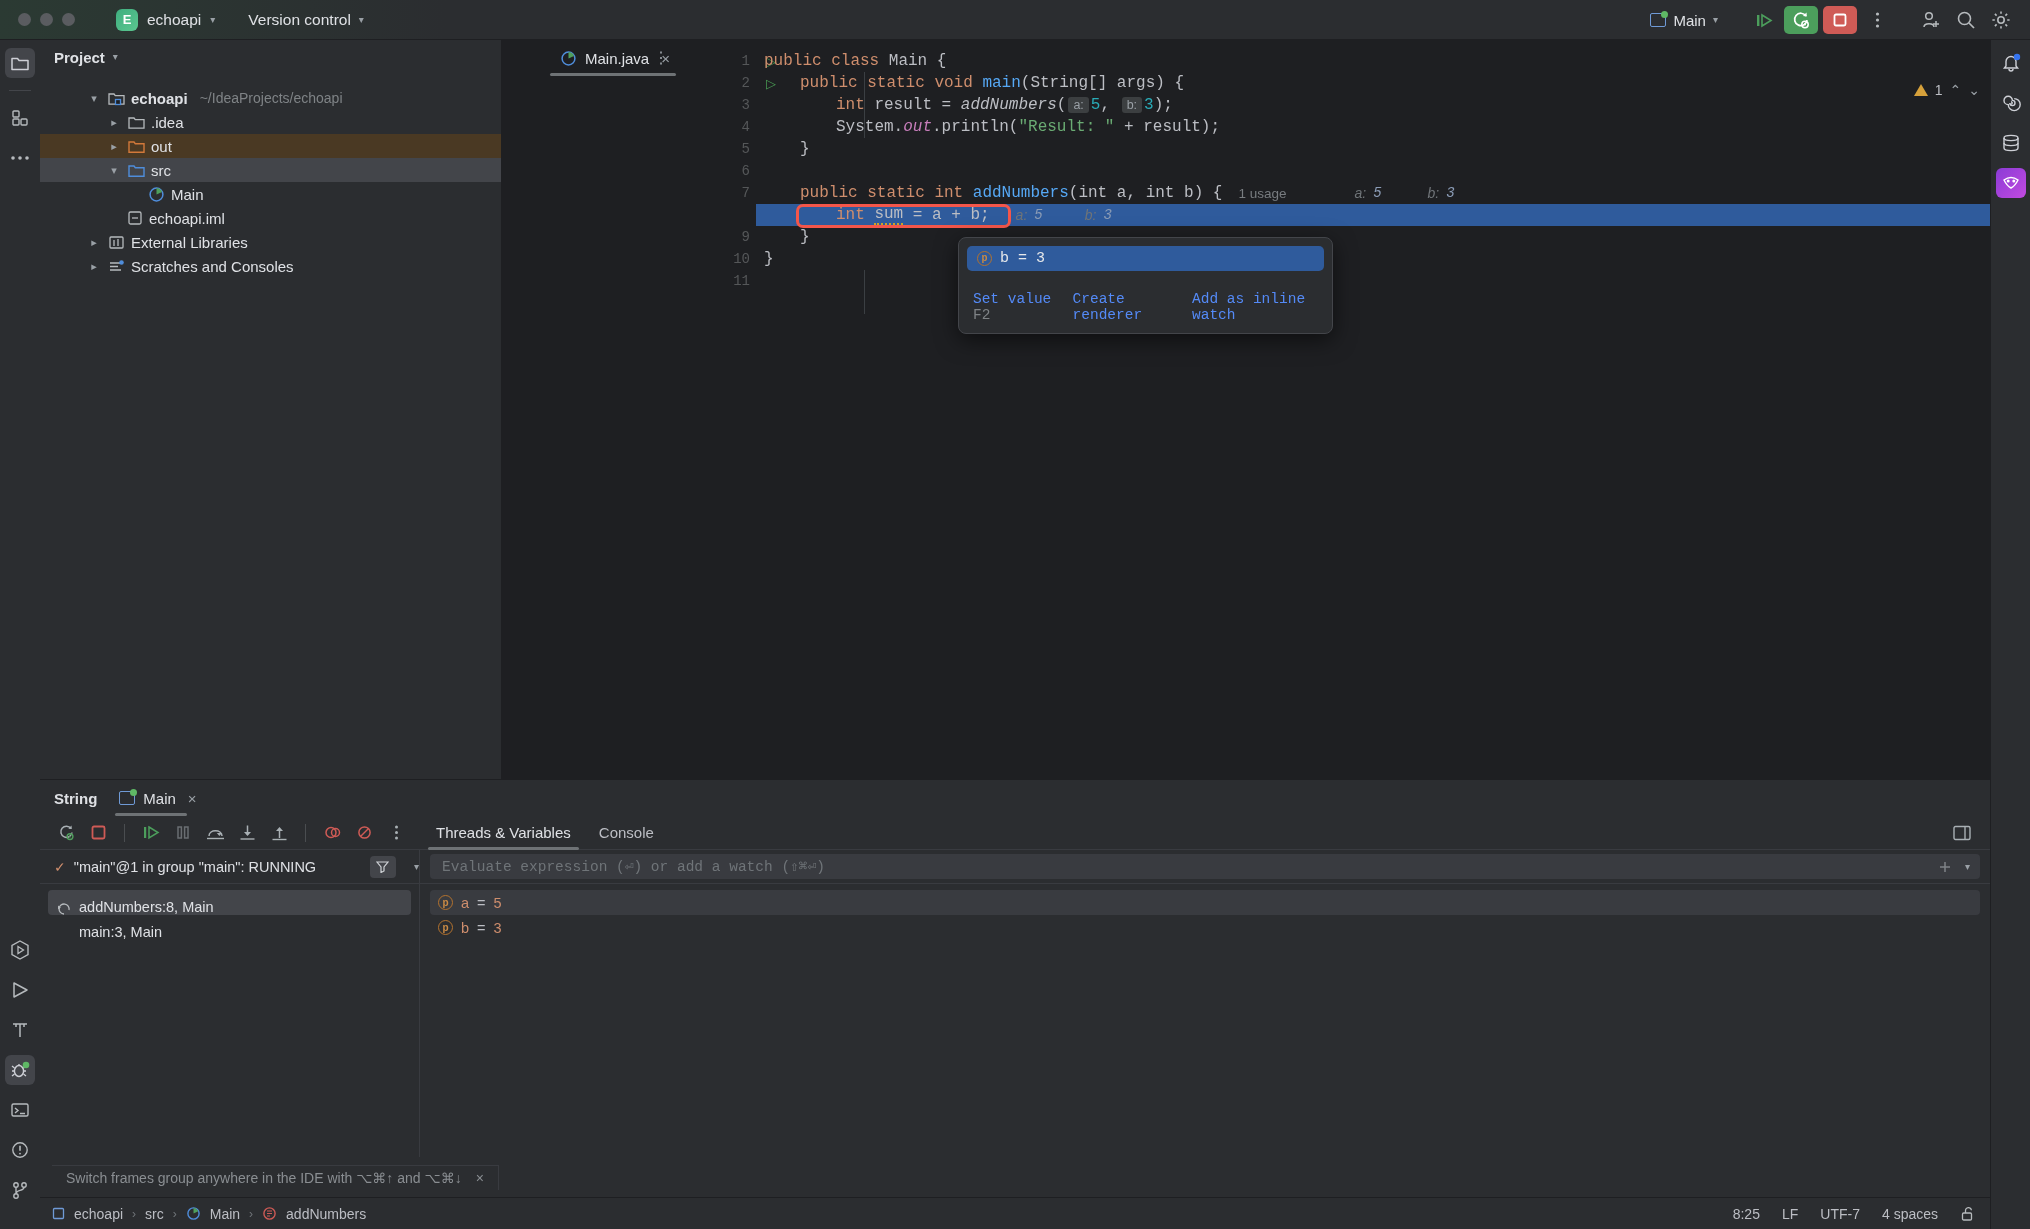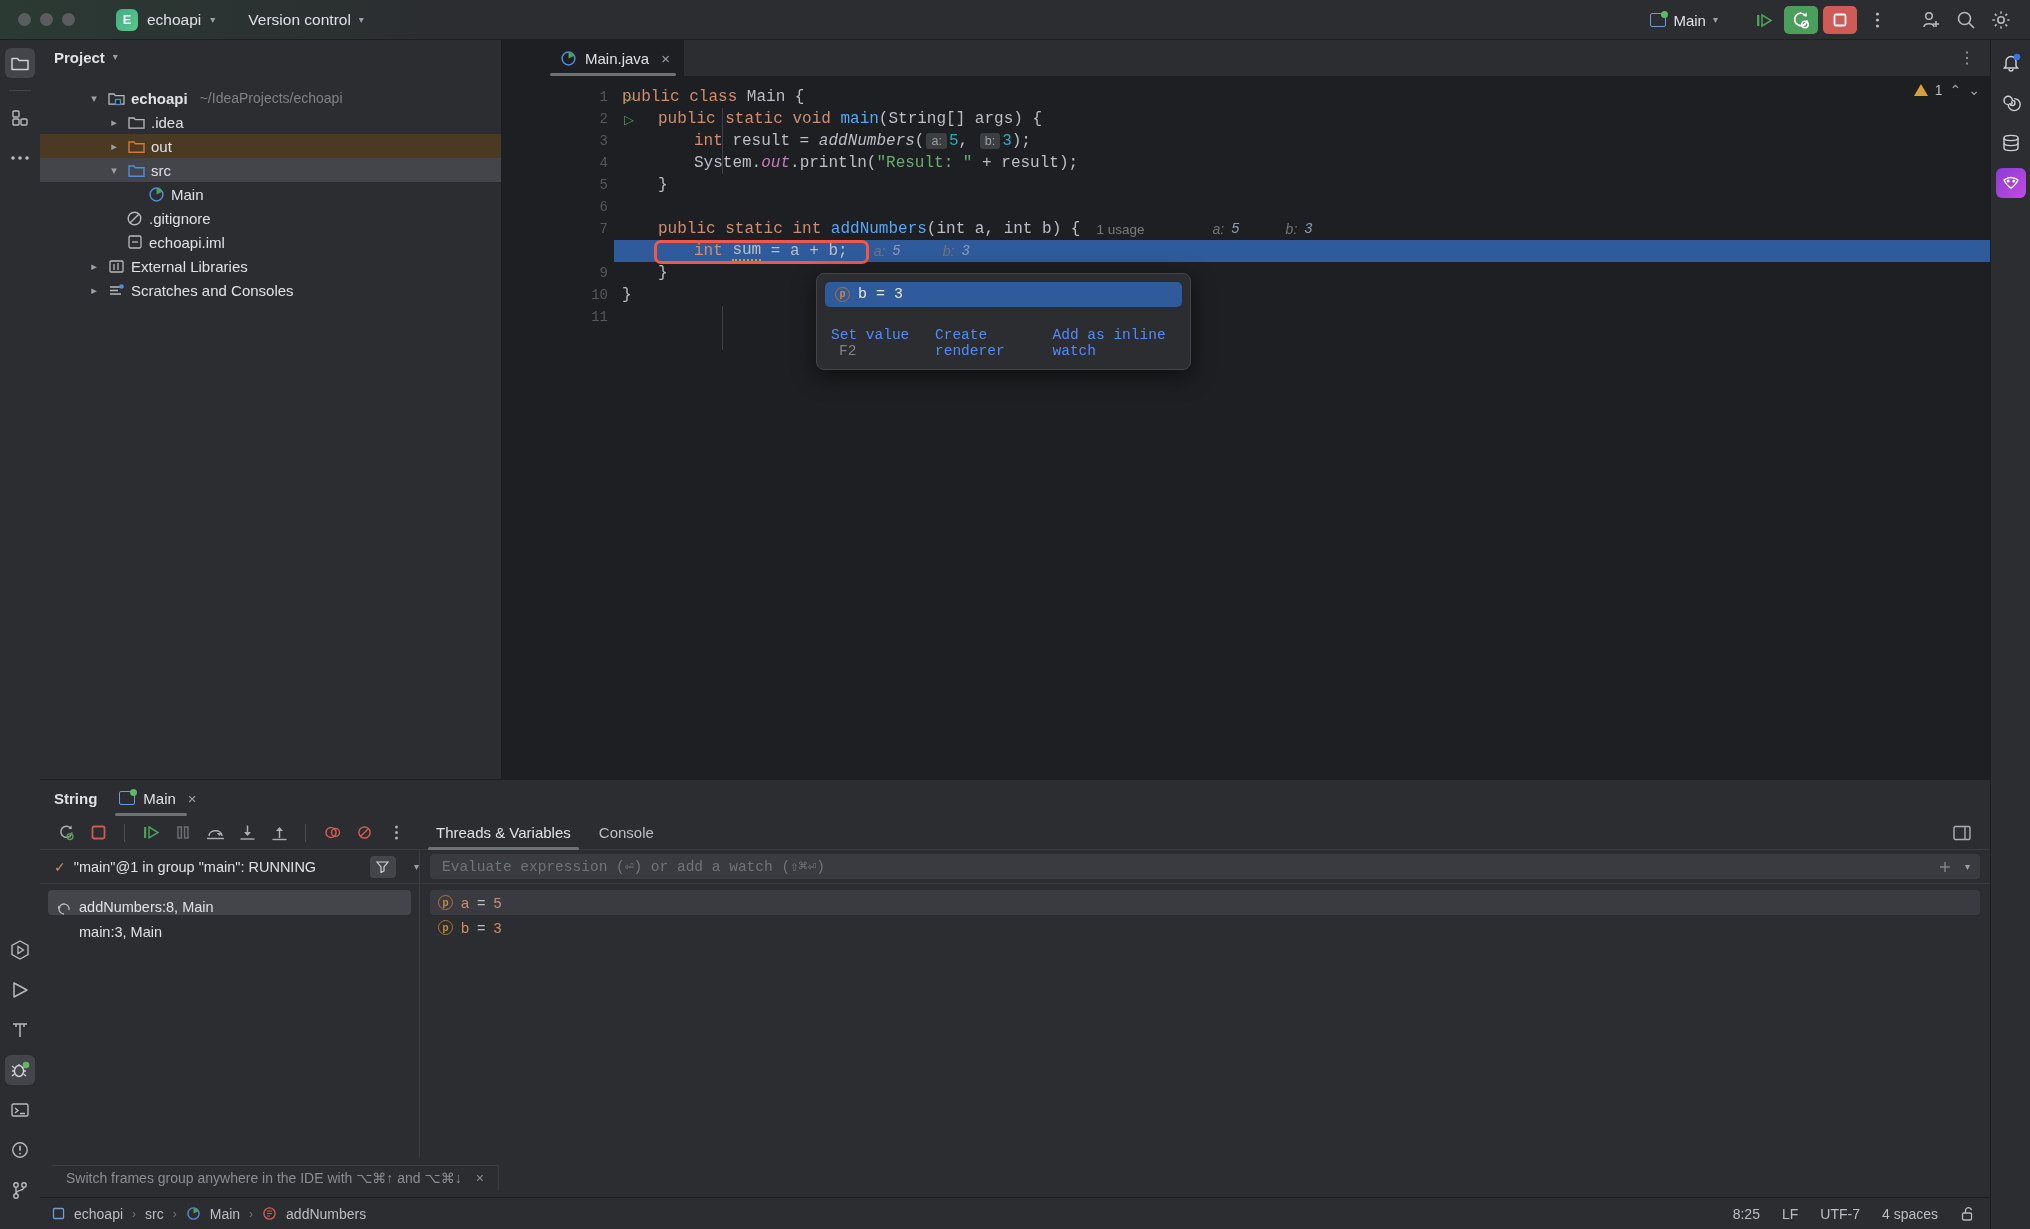--- a/index.html
+++ b/index.html
@@ -63,21 +63,21 @@
   .tree-row { height: 24px; display: flex; align-items: center; gap: 6px; padding-right: 8px; white-space: nowrap; }
   .tree-row.hl-out { background: #4a3923; }
   .tree-row.hl-src { background: #43454a; }
   .arrow { width: 16px; text-align: center; color: #9aa0a6; font-size: 11px; flex: 0 0 16px; }
   .tree-label { color: #dfe1e5; }
   .tree-label.bold { font-weight: 700; }
   .tree-path { color: #7f8386; font-size: 14px; margin-left: 6px; }
   .ico { width: 17px; height: 17px; flex: 0 0 17px; display: flex; align-items: center; justify-content: center; }
 
   
-  .editor-area { flex: 1 1 auto; display: flex; flex-direction: column; min-width: 0; background: #1e1f22; position: relative; justify-content: flex-end; }
+  .editor-area { flex: 1 1 auto; display: flex; min-width: 0; background: #1e1f22; position: relative; justify-content: flex-end; }
   .tabbar { height: 36px; flex: 0 0 36px; display: flex; align-items: stretch; background: #2b2d30; position: relative; }
   .tab { display: flex; align-items: center; gap: 8px; padding: 0 14px 0 18px; font-size: 15px; position: relative; }
   .tab.active { background: #1e1f22; }
   .tab.active::after { content:""; position:absolute; left:8px; right:8px; bottom:0; height:3px; background:#6e7275; border-radius:2px; }
   .tab-close { color: #9aa0a6; font-size: 15px; margin-left: 4px; }
   .tab-more { position: absolute; right: 14px; top: 8px; color: #9aa0a6; font-size: 16px; letter-spacing: 1px; }
 
   .code-wrap { flex: 1 1 auto; display: flex; position: relative; overflow: hidden; }
   .gutter { width: 72px; flex: 0 0 72px; background: #1e1f22; padding-top: 10px; }
   .gline { height: 22px; display: flex; align-items: center; justify-content: flex-end; padding-right: 6px; position: relative; }
@@ -380,29 +380,20 @@
             <div class="tree-row" style="padding-left:108px">
               <span class="ico">
                 <svg width="17" height="17" viewBox="0 0 17 17">
                     <circle cx="8.5" cy="8.5" r="6.4" fill="none" stroke="#4f8ddb" stroke-width="1.5"></circle>
                     <path d="M8.5 8.5 L8.5 2.1 A6.4 6.4 0 0 1 14 6 Z" fill="#4f9e5c"></path>
                   </svg>
               </span>
               <span class="tree-label">Main</span>
             </div>
 
-            <div class="tree-row" style="padding-left:86px">
-              <span class="ico">
-                <svg width="17" height="17" viewBox="0 0 17 17">
-                    <circle cx="8.5" cy="8.5" r="6.3" fill="none" stroke="#b6babd" stroke-width="1.4"></circle>
-                    <path d="M4.2 12.8 L12.8 4.2" stroke="#b6babd" stroke-width="1.4"></path>
-                  </svg>
-              </span>
-              <span class="tree-label">.gitignore</span>
-            </div>
 
             <div class="tree-row" style="padding-left:86px">
               <span class="ico">
                 <svg width="16" height="16" viewBox="0 0 16 16">
                     <rect x="2" y="2" width="12" height="12" rx="1.5" fill="none" stroke="#b6babd" stroke-width="1.3"></rect>
                     <path d="M5 8 h6" stroke="#b6babd" stroke-width="1.3"></path>
                   </svg>
               </span>
               <span class="tree-label">echoapi.iml</span>
             </div>
@@ -550,21 +541,21 @@
               <div class="redbox" style="left:40px; top:164px; width:215px; height:24px;"></div>
 
               <div class="val-popup" style="left:202px; top:197px; width:375px;">
                 <div class="val-row">
                   <span class="p-ico">p</span>
                   <span>b = 3</span>
                 </div>
                 <div class="popup-actions">
                   <span>
                     <span class="lnk">Set value</span>
-                    <span class="kbd" style="margin-left:8px">F2</span>
+                    <span class="kbd" style="">F2</span>
                   </span>
                   <span class="lnk">Create renderer</span>
                   <span class="lnk">Add as inline watch</span>
                 </div>
               </div>
 
             </div>
           </div>
         </div>
       </div>

